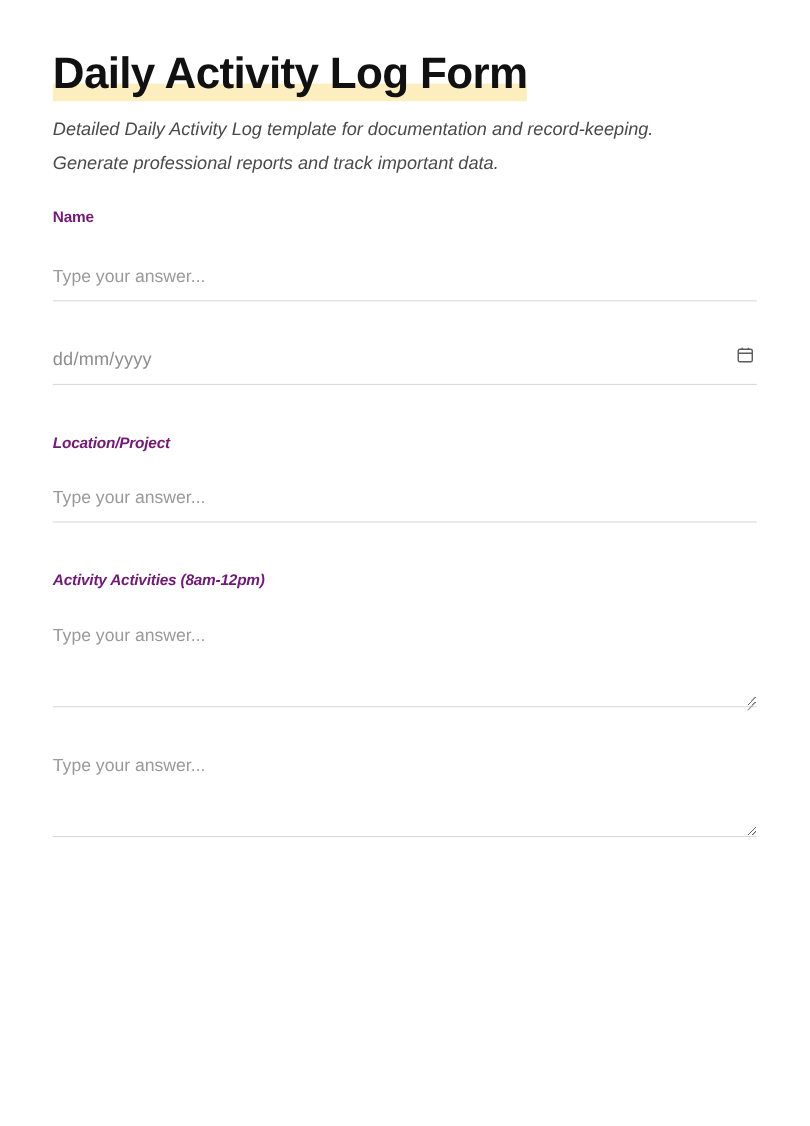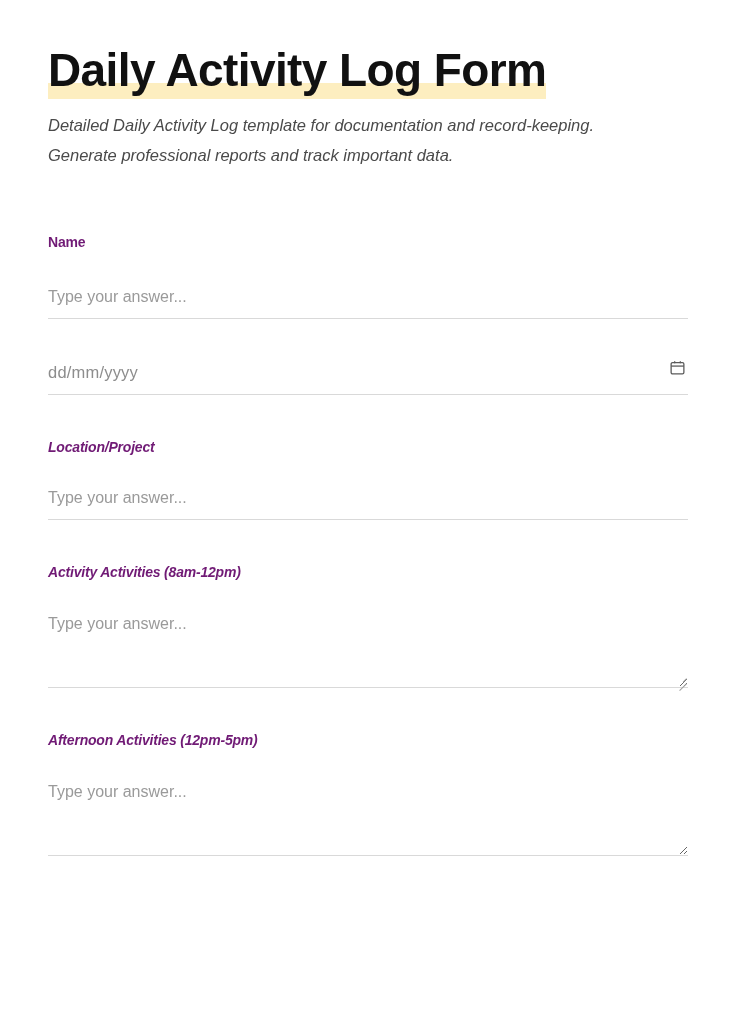--- a/index.html
+++ b/index.html
@@ -22,42 +22,42 @@
   }
   
   .form-title-wrap {
     position: relative;
     display: inline-block;
     margin: 0 0 14px 0;
   }
   .form-title {
     position: relative;
     z-index: 2;
-    font-size: 46px;
+    font-size: 40px;
     line-height: 1.08;
     font-weight: 700;
     letter-spacing: -0.6px;
     margin: 0;
     color: #111111;
   }
   .title-highlight {
     position: absolute;
     left: 0;
     right: 0;
     bottom: -3px;
     height: 16px;
     background: #fdeec0;
     z-index: 1;
   }
   .form-desc {
     font-size: 16.5px;
     line-height: 1.86;
     font-style: italic;
     color: #4a4a4a;
-    margin: 0 0 63px 0;
+    margin: 0 0 24px 0;
     max-width: 600px;
   }
   
   .field {
     margin-bottom: 44px;
   }
   .field-label {
     font-size: 14px;
     font-weight: 700;
     letter-spacing: -0.2px;
@@ -186,19 +186,18 @@
   <div class="field">
     <div class="field-label tight">Activity Activities (8am-12pm)</div>
     <div class="ta-wrap">
       <textarea class="textarea-line" placeholder="Type your answer..." style=""></textarea>
       <span class="resize-grip"></span>
     </div>
   </div>
 
   
   <div class="field">
-    <div class="field-label tight">Afternoon Activities (12pm-5pm)</div>
     <div class="ta-wrap">
       <textarea class="textarea-line" placeholder="Type your answer..." style=""></textarea>
     </div>
   </div>
 
 </div>
 
 </body></html>

